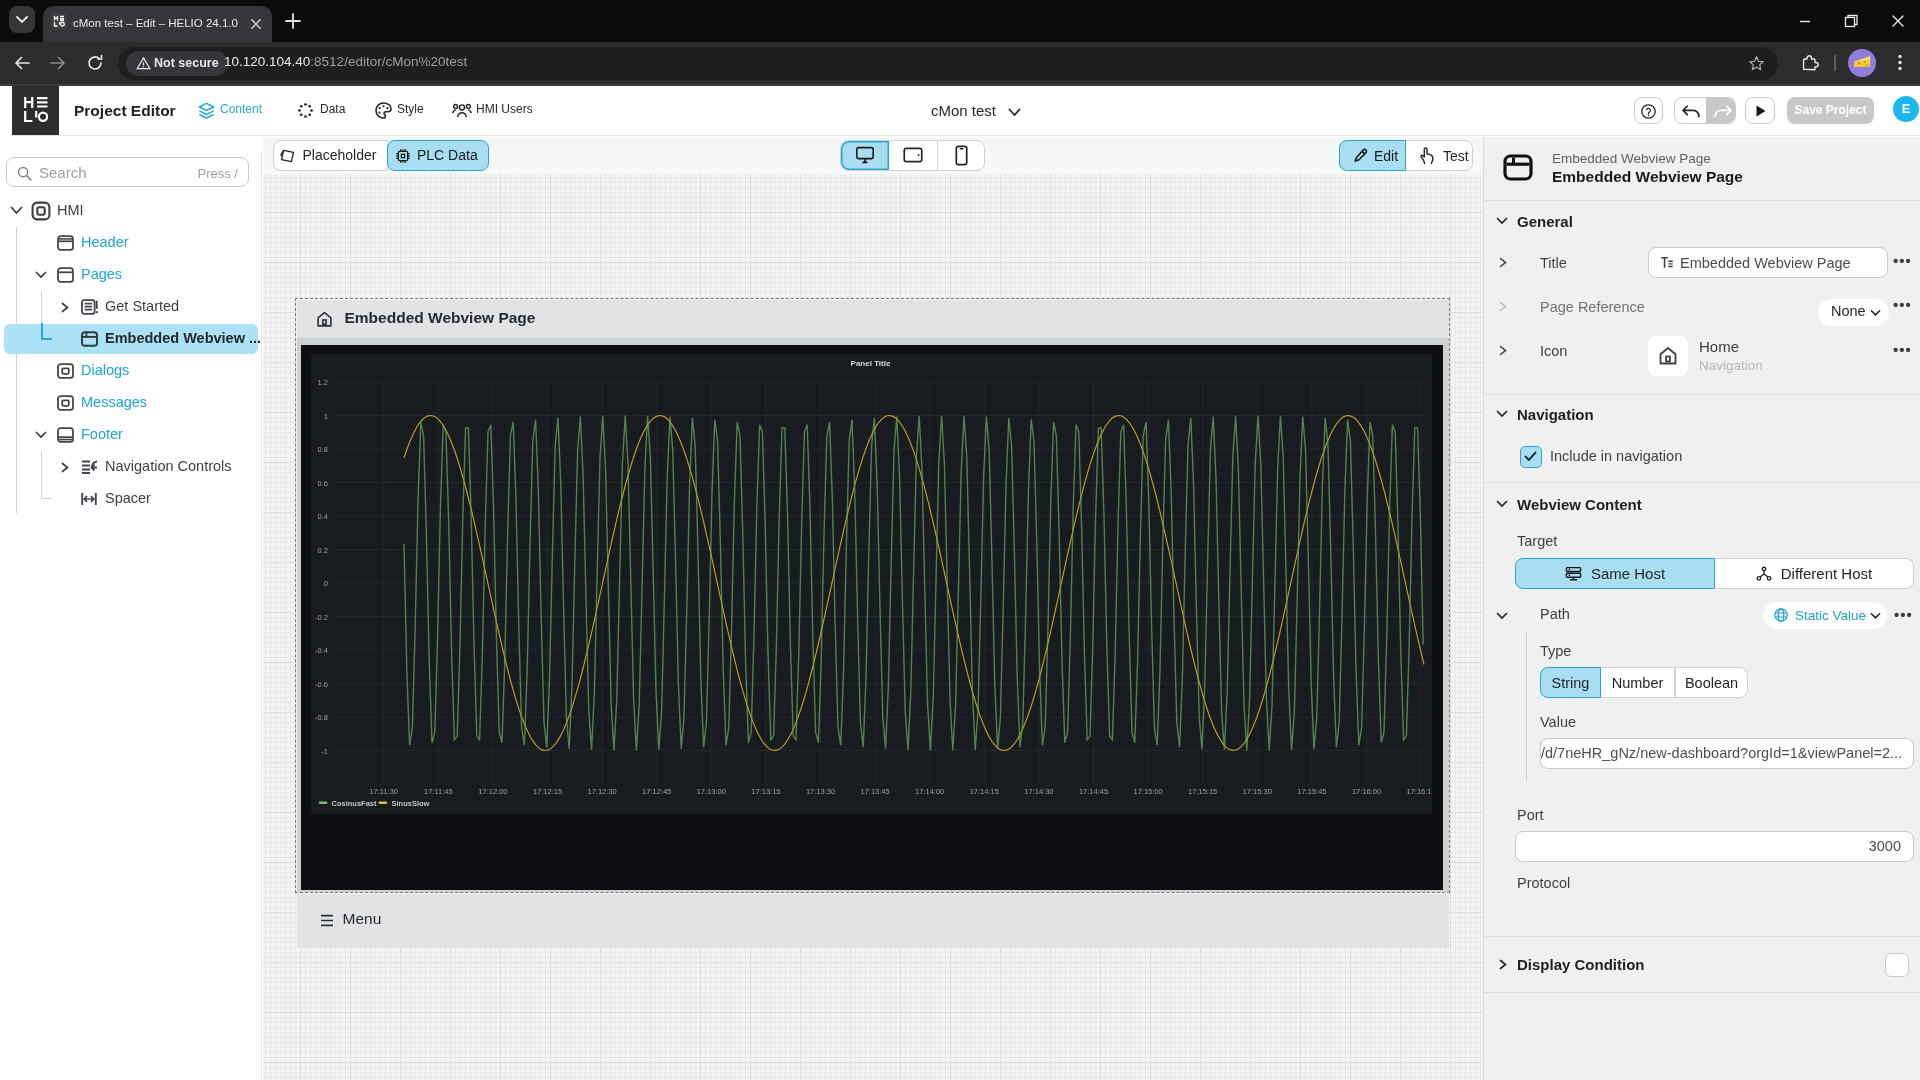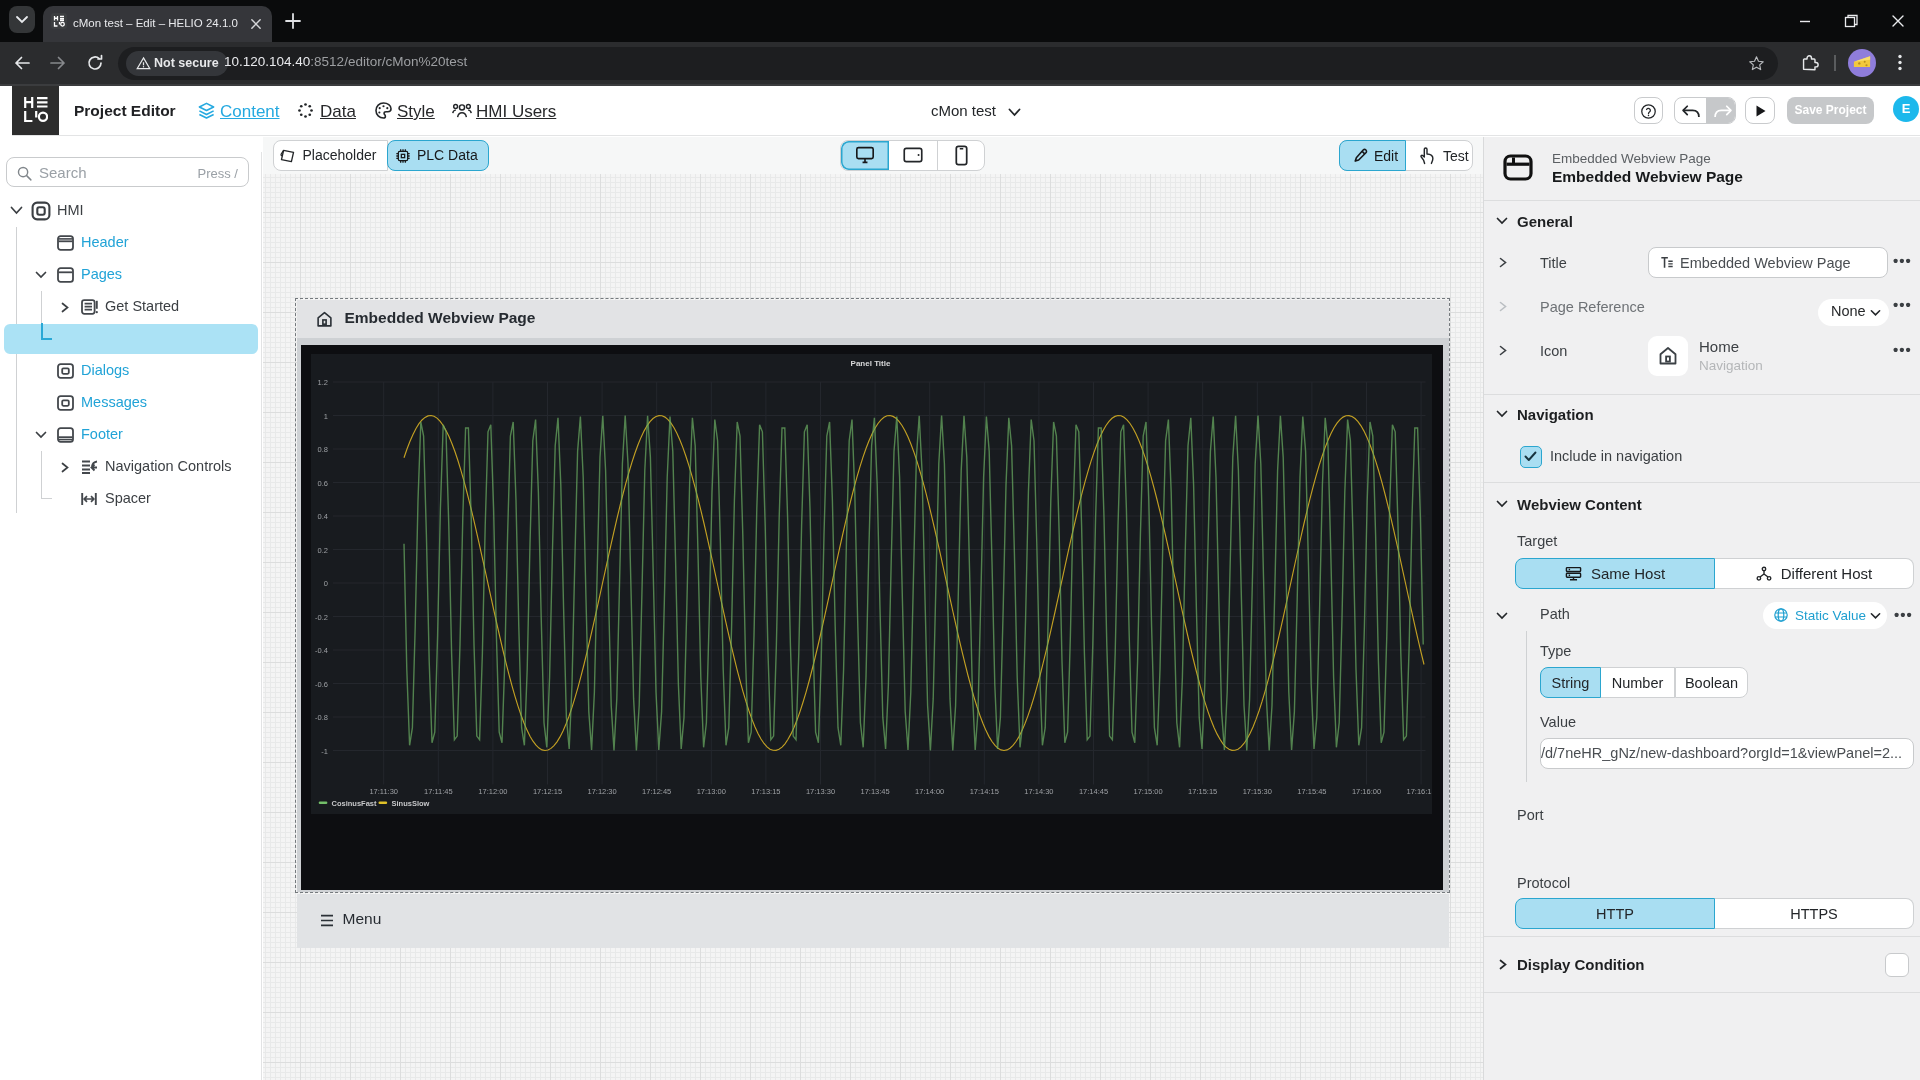--- a/index.html
+++ b/index.html
@@ -19,21 +19,21 @@
   #nschip { left:8px; top:4px; height:25px; background:#34363a; border-radius:13px; padding:0 9px 9px 28px;
             color:#e7e8ea; font-size:12.5px; font-weight:bold; line-height:25px; }
   #urltext { left:106px; top:7px; font-size:13.5px; color:#9d9fa2; }
   #urltext b { color:#e9eaed; font-weight:normal; }
   .winbtn { top:12px; }
 
   
   #appheader { left:0; top:86px; width:1920px; height:50px; background:#fff; border-bottom:1px solid #e3e4e5;margin-left:12px; }
   #logo { left:0; top:0; width:47px; height:49px; background:#2d2d2d; }
   #pe-title { left:62px; top:16px; font-size:15.5px; font-weight:bold; color:#202124; }
-  .navitem { top:16px; font-size:17px; color:#27282a;text-decoration:underline; }
+  .navitem { top:16px; font-size:12px; color:#27282a; }
   .navitem.blue { color:#25a9e0; }
   #cmon { left:919px; top:16px; font-size:15px; color:#232629; }
   .hbtn { top:11px; height:27px; background:#fff; border:1px solid #c9cbcd; border-radius:8px; }
   #savebtn { left:1775px; top:11px; width:87px; height:27px; background:#c6c8ca; border-radius:8px;
              color:#fff; font-size:12px; font-weight:bold; text-align:center; line-height:27px; }
   #avatarE { left:1881px; top:10px; width:26px; height:26px; border-radius:50%; background:#1cb8ec;
              color:#fff; font-size:13px; font-weight:bold; text-align:center; line-height:26px; }
 
   
   #sidebar { left:0; top:137px; width:262px; height:943px; background:#fff; border-right:1px solid #e2e3e4;margin-top:15px; }
@@ -319,20 +319,28 @@
       </svg>
     <svg class="abs" style="left:81px;top:8px" width="17" height="16" viewBox="0 0 17 16">
       <rect x="1" y="1.2" width="12.6" height="13.6" rx="2.2" fill="none" stroke="#43474c" stroke-width="1.8"></rect>
       <path d="M3.6 4.6 H11 M3.6 7.6 H11 M3.6 10.6 H11" stroke="#43474c" stroke-width="1.6"></path>
       <path d="M15.8 1.8 v8" stroke="#43474c" stroke-width="1.9"></path>
       <circle cx="15.8" cy="13.2" r="1.1" fill="#43474c"></circle>
     </svg>
     <span class="lbl" style="left:105px">Get Started</span>
   </div>
 
+  <div class="trow abs" style="top:171px">
+    <svg class="abs" style="left:81px;top:8px" width="17" height="16" viewBox="0 0 17 16">
+      <rect x="1" y="1.2" width="15" height="13.6" rx="2.8" fill="none" stroke="#33373b" stroke-width="1.9"></rect>
+      <path d="M1.5 5.9 H15.5" stroke="#33373b" stroke-width="1.9"></path>
+      <path d="M5.4 1.8 V5.6" stroke="#33373b" stroke-width="1.7"></path>
+    </svg>
+    <span class="lbl bold" style="left:105px">Embedded Webview ...</span>
+  </div>
 
   <div class="trow abs" style="top:203px">
     <svg class="abs" style="left:57px;top:8px" width="17" height="16" viewBox="0 0 17 16">
       <rect x="1" y="1.2" width="15" height="13.6" rx="2.6" fill="none" stroke="#43474c" stroke-width="1.8"></rect>
       <rect x="5.2" y="5.4" width="6.6" height="5.4" rx="1.2" fill="none" stroke="#43474c" stroke-width="1.8"></rect>
     </svg>
     <span class="lbl blue" style="left:81px">Dialogs</span>
   </div>
 
   <div class="trow abs" style="top:235px">
@@ -643,26 +651,23 @@
   <div class="seg" style="left:56px;top:530px;width:208px">
     <div class="s on" style="width:61px;border-radius:8px 0 0 8px">String</div>
     <div class="s" style="width:74px;border-left:none">Number</div>
     <div class="s" style="width:73px;border-radius:0 8px 8px 0;border-left:1px solid #cfd1d3">Boolean</div>
   </div>
 
   <div class="rp-lbl" style="left:56px;top:577px">Value</div>
   <div class="rp-input" style="left:56px;top:601px;width:374px;line-height:29px;padding-left:0;overflow:hidden;white-space:nowrap">/d/7neHR_gNz/new-dashboard?orgId=1&amp;viewPanel=2...</div>
 
   <div class="rp-lbl" style="left:33px;top:670px">Port</div>
+  <div class="rp-input" style="left:31px;top:694px;width:399px;line-height:29px;text-align:right;padding-right:12px">3000</div>
 
   <div class="rp-lbl" style="left:33px;top:738px">Protocol</div>
-  <div class="seg" style="left:31px;top:761px;width:399px">
-    <div class="s on" style="width:200px;border-radius:8px 0 0 8px">HTTP</div>
-    <div class="s" style="width:199px;border-radius:0 8px 8px 0;border-left:none">HTTPS</div>
-  </div>
 
   <div class="rp-sep" style="top:799px"></div>
 
   <svg class="abs" style="left:15px;top:822px" width="8" height="11" viewBox="0 0 8 11">
       <path d="M1.5 1.5 L6.5 5.5 L1.5 9.5" stroke="#232629" stroke-width="1.7" fill="none" stroke-linecap="round"></path>
     </svg>
   <div class="rp-h" style="left:33px;top:819px">Display Condition</div>
   <div class="abs" style="left:401px;top:816px;width:24px;height:24px;background:#fff;border:1px solid #c8cacc;border-radius:6px"></div>
 
   <div class="rp-sep" style="top:855px"></div>

